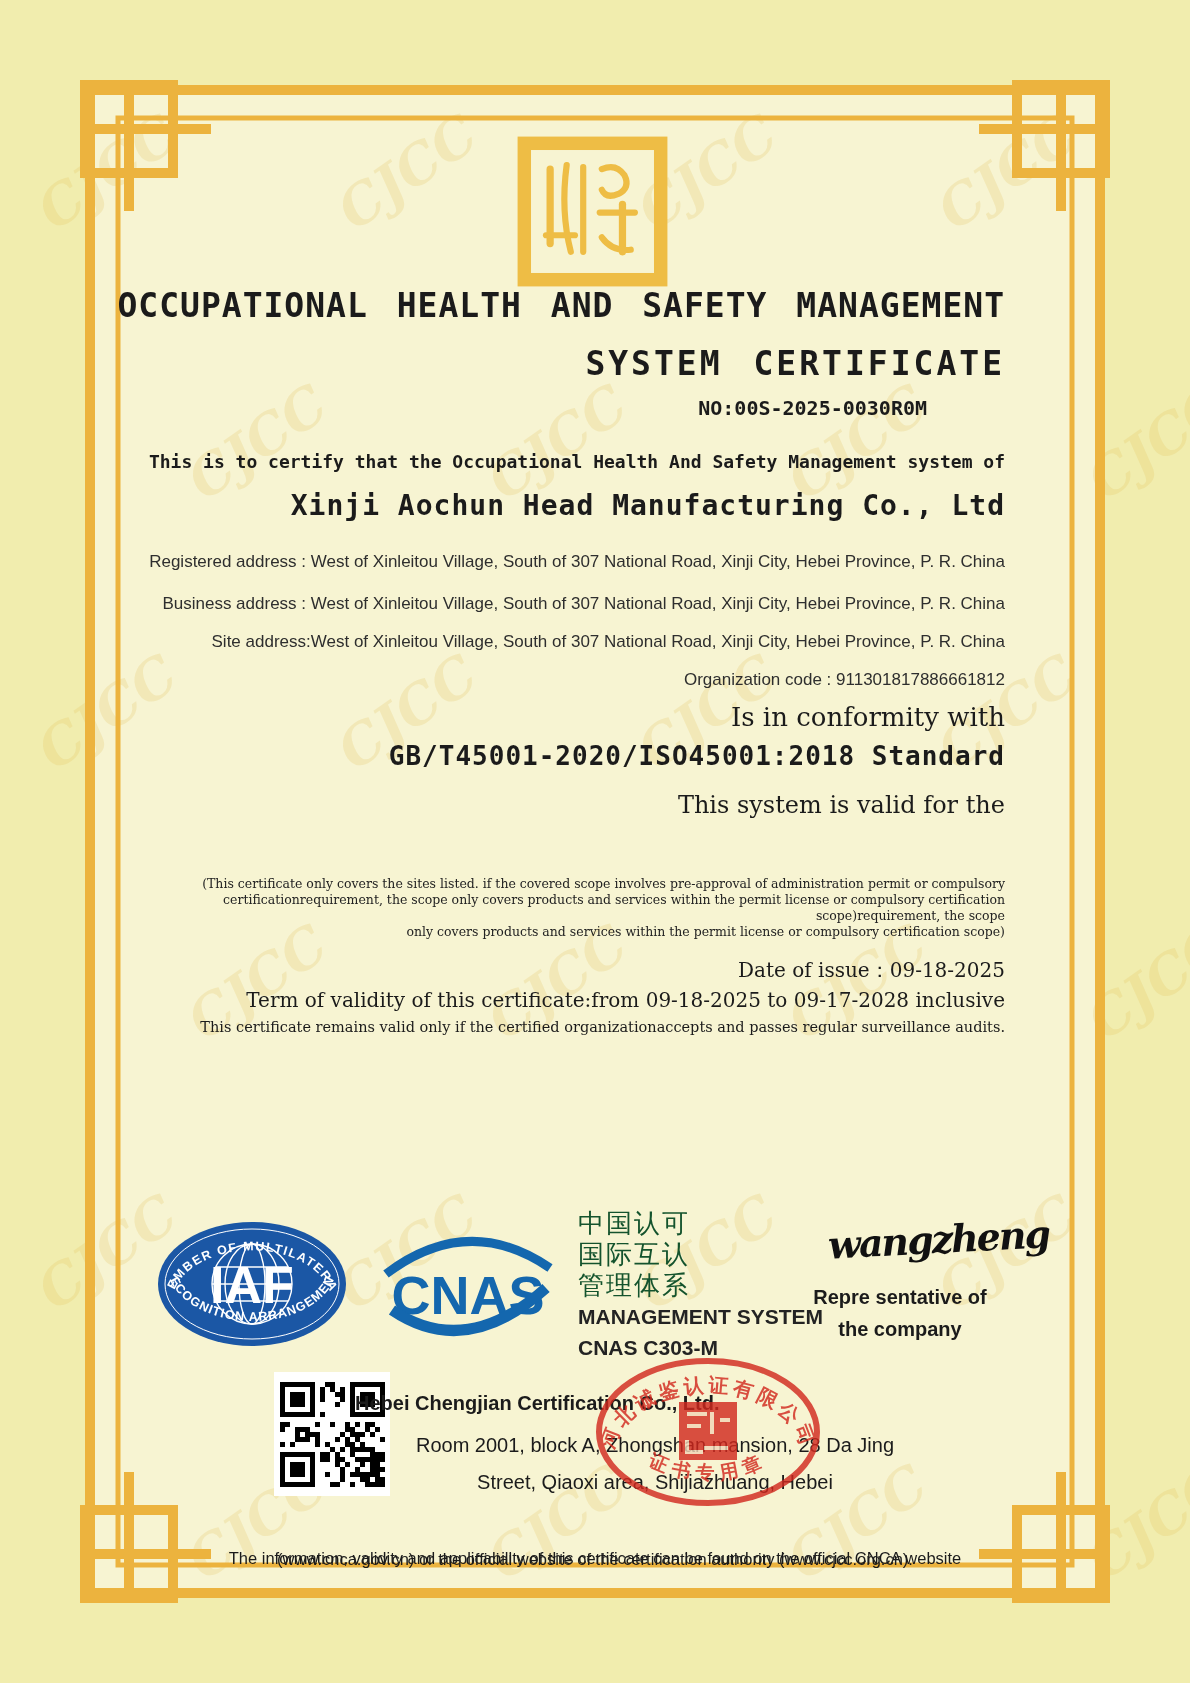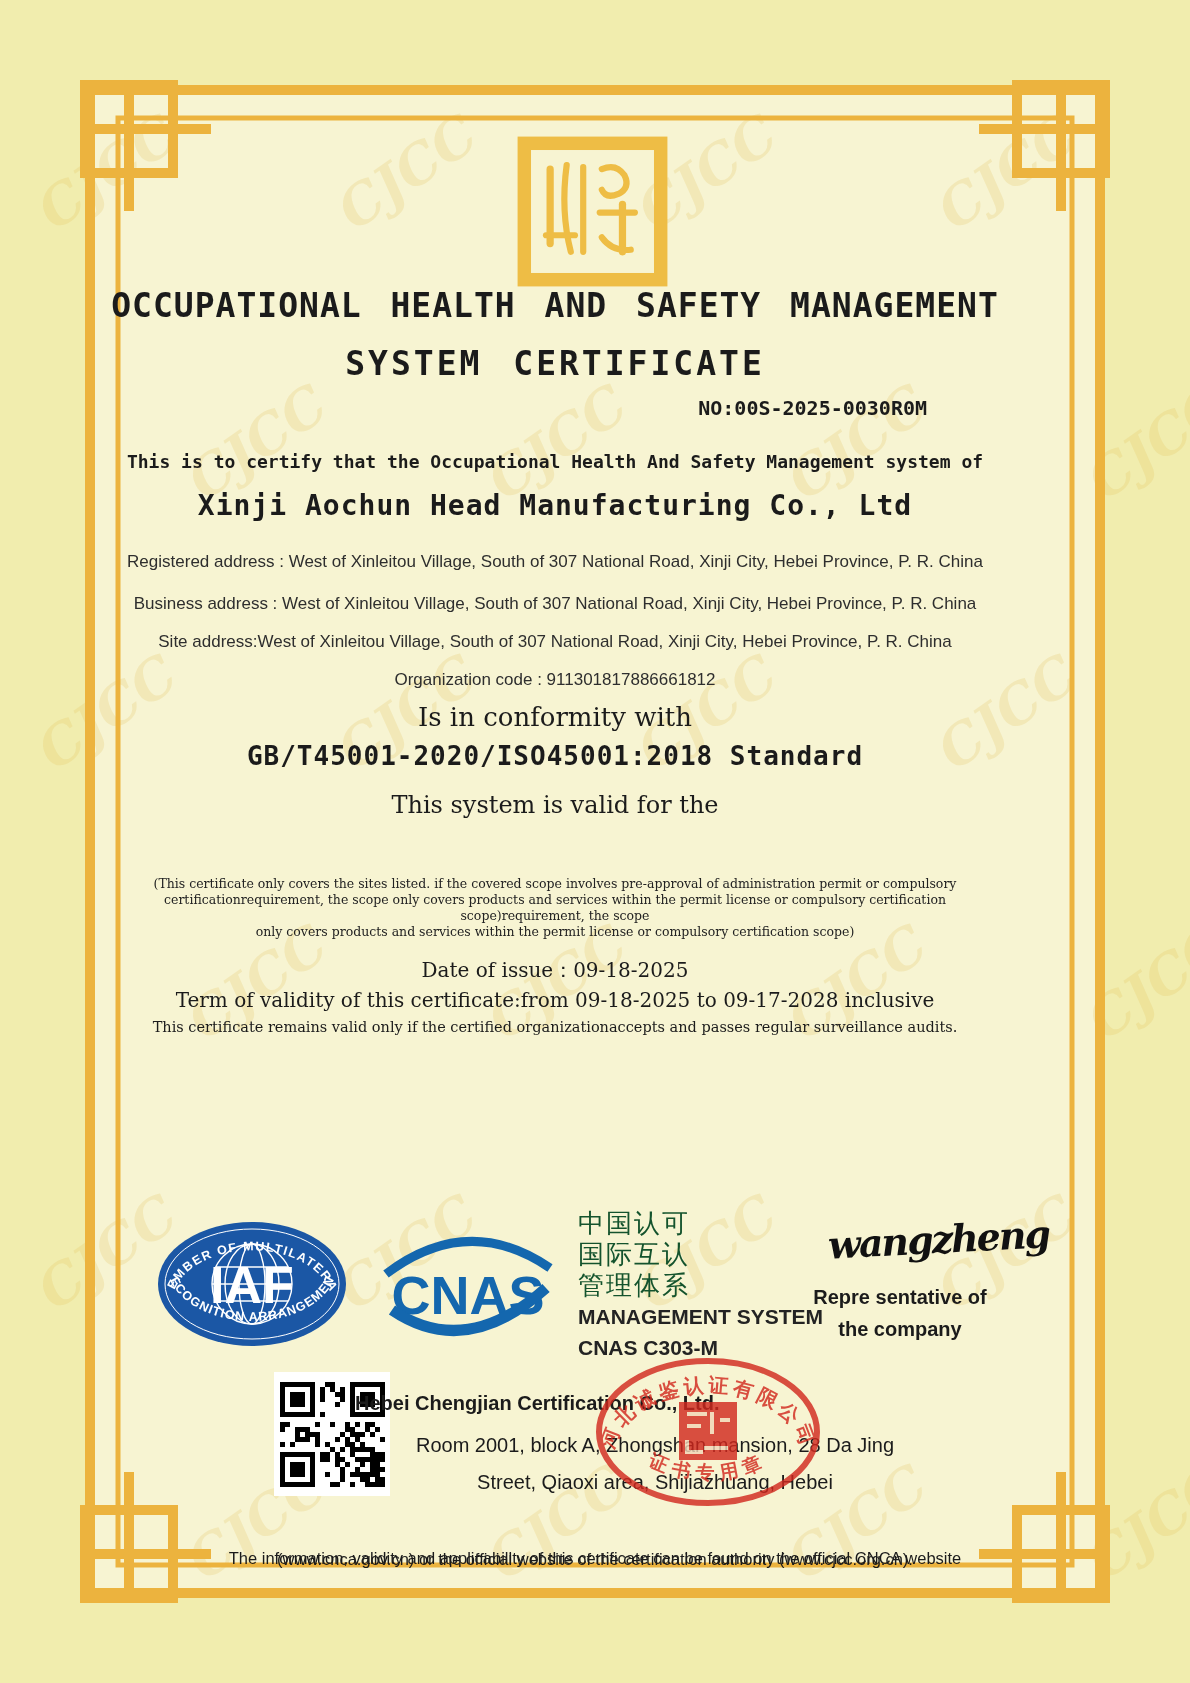--- a/index.html
+++ b/index.html
@@ -10,21 +10,21 @@
   }
   .panel{position:absolute; left:95px; top:95px; right:95px; bottom:95px; background:#f7f4d2; z-index:1;}
   #watermarks{position:absolute; inset:0; z-index:2; pointer-events:none;}
   #watermarks span{
     position:absolute; font-family:"DejaVu Serif", serif; font-style:italic; font-weight:bold;
     font-size:54px; color:rgba(226,190,85,0.22); transform:rotate(-35deg); white-space:nowrap;
   }
   .frame-svg{position:absolute; left:0; top:0; z-index:3; pointer-events:none;}
   .content{position:absolute; inset:0; z-index:4;}
   .abs{position:absolute;}
-  .col{left:105px; width:900px; text-align:center;}
+  .col{left:105px; width:900px; text-align:right;}
   .hei{font-family:"DejaVu Sans Mono", monospace;}
   .serif{font-family:"DejaVu Serif", serif;}
   .sans{font-family:"Liberation Sans", sans-serif;}
 
   .title1{top:286px; font-size:33px; letter-spacing:1px; word-spacing:8px; font-weight:600;}
   .title2{top:344px; font-size:33px; letter-spacing:3px; word-spacing:8px; font-weight:600;}
   .certno{top:396px; font-size:20px; text-align:right; padding-right:78px; box-sizing:border-box; font-weight:600;}
   .certify{top:451px; font-size:18px; font-weight:600;}
   .company{top:489px; font-size:28px; font-weight:600; letter-spacing:1px;}
   .addr{font-size:17px; color:#2e2e2e;}

